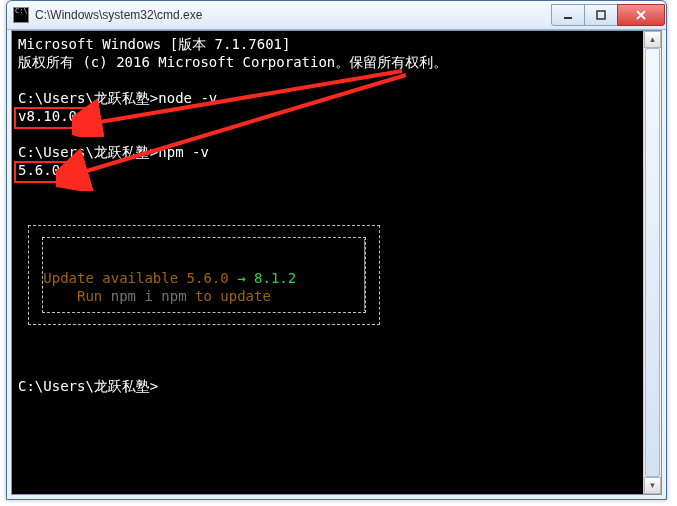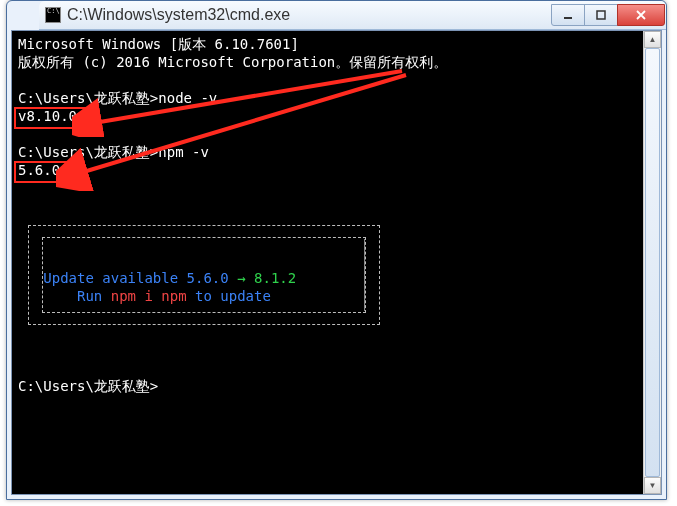--- a/index.html
+++ b/index.html
@@ -24,23 +24,22 @@
     display: flex;
     flex-direction: column;
   }
   .titlebar {
     height: 28px;
     background: linear-gradient(#f7fbff, #dfe9f5);
     border-bottom: 1px solid #9fb9d8;
     display: flex;
     align-items: center;
     border-radius: 6px 6px 0 0;
-    font-size: 16px;
+    font-size: 12px;
     color: #333;
-    margin-left: 32px;
   }
   .titlebar .icon {
     width: 16px;
     height: 16px;
     margin: 0 6px;
     background: #000;
     border: 1px solid #888;
     box-sizing: border-box;
     position: relative;
   }
@@ -137,22 +136,22 @@
     box-sizing: border-box;
     pointer-events: none;
   }
   .box-divider {
     position:absolute;
     width:0;
     border-left:1px solid #888;
     pointer-events:none;
   }
   .green { color:#2fd14c; }
-  .teal  { color:#ef4444; }
-  .dash  { color:#3b82f6;margin-top:32px; }
+  .teal  { color:#737373; }
+  .dash  { color:#a16207;margin-top:32px; }
 
   .arrow-svg {
     position:absolute;
     pointer-events:none;
   }
 </style>
 </head>
 <body>
 
 <div class="window">
@@ -172,21 +171,21 @@
       </div>
       <div class="win-btn close">
         <svg width="12" height="10" viewBox="0 0 12 10">
             <path d="M2 1 L10 9 M10 1 L2 9" stroke="#fff" stroke-width="1.8"></path>
           </svg>
       </div>
     </div>
   </div>
 
   <div class="client">
-    <div class="term"><span>Microsoft Windows [版本 6.10.7601]</span>
+    <div class="term"><span>Microsoft Windows [版本 7.1.7601]</span>
 <span>版权所有 (c) 2016 Microsoft Corporation。保留所有权利。</span>
 <span></span>
 <span>C:\Users\龙跃私塾&gt;node -v</span>
 <span>v8.10.0</span>
 <span></span>
 <span>C:\Users\龙跃私塾&gt;npm -v</span>
 <span>5.6.0</span>
 <span></span>
 <span></span>
 <span></span>

